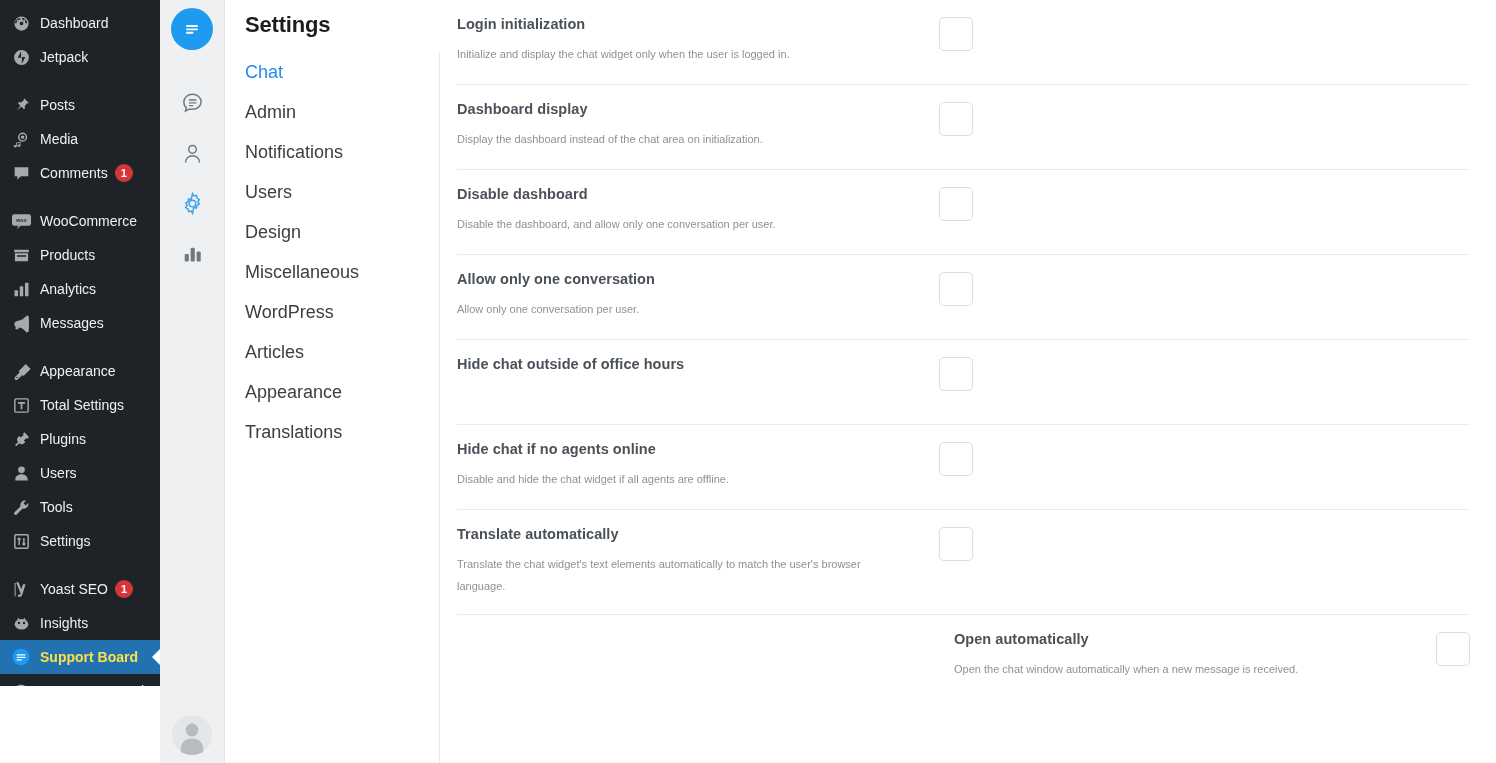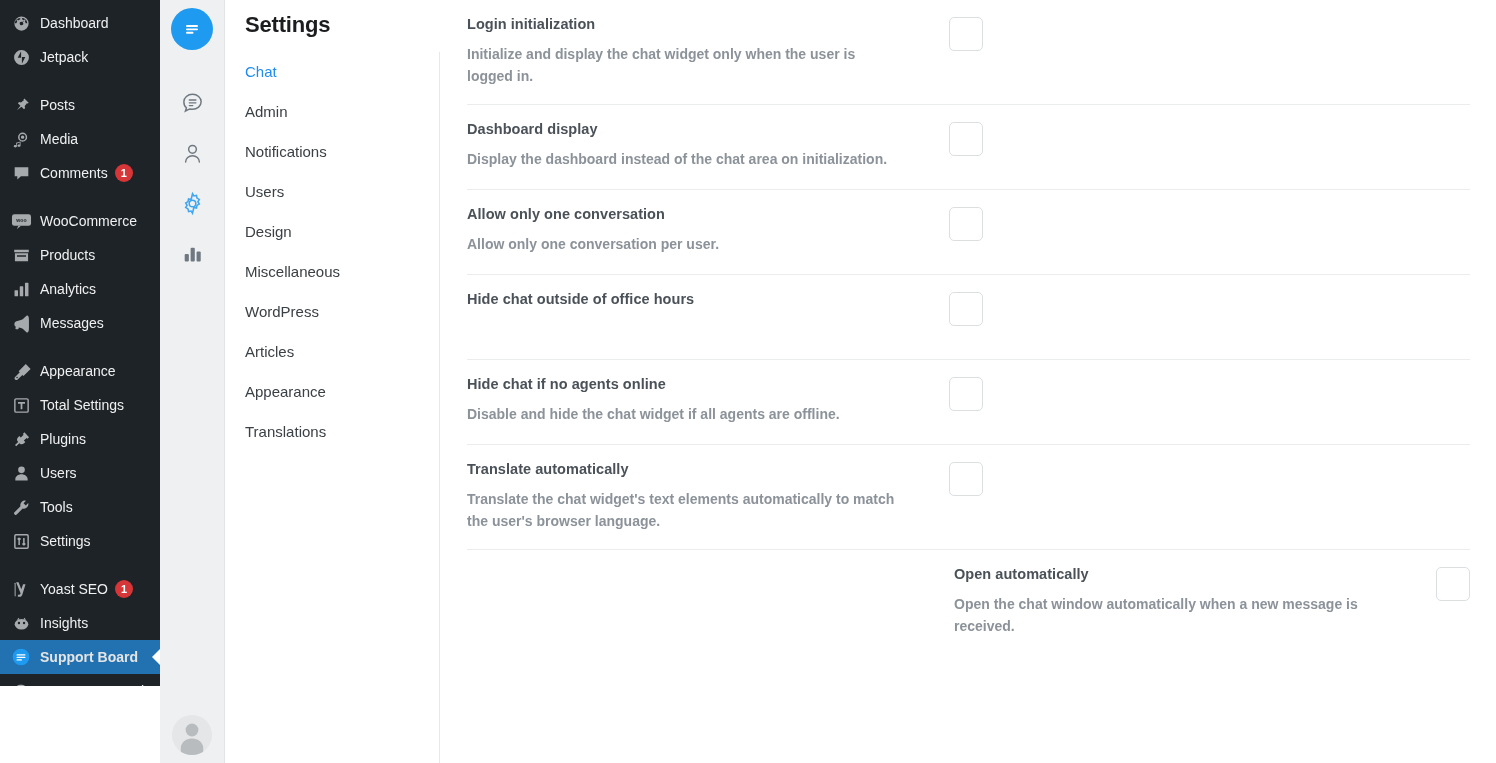--- a/index.html
+++ b/index.html
@@ -52,21 +52,21 @@
     display: flex;
     align-items: center;
     justify-content: center;
     color: #a7aaad;
   }
   .wp-item .wp-ico svg { display: block; }
   .wp-label { flex: 0 0 auto; }
 
   .wp-item.active {
     background: #2271b1;
-    color: #e5e5e5;
+    color: #fde047;
     font-weight: 600;
   }
   .wp-item.active .wp-ico { color: #ffffff; }
 
   .wp-arrow {
     position: absolute;
     right: 0;
     top: 50%;
     transform: translateY(-50%);
     width: 0; height: 0;
@@ -146,21 +146,21 @@
   }
   #page-title {
     font-size: 22px;
     font-weight: 700;
     color: #1b1d1f;
     letter-spacing: -0.2px;
     padding-top: 12px;
     padding-bottom: 14px;
   }
   .nav-item {
-    font-size: 15px;
+    font-size: 18px;
     color: #3b4045;
     height: 40px;
     line-height: 40px;
     cursor: pointer;
   }
   .nav-item.active { color: #1e8cf0; }
 
   .v-divider {
     position: absolute;
     left: 214px;
@@ -168,21 +168,21 @@
     width: 1px;
     height: 711px;
     background: #e6e8ea;
   }
 
   
   #content {
     flex: 1 1 auto;
     height: 763px;
     background: #ffffff;
-    padding-left: 28px;
+    padding-left: 18px;
     padding-right: 26px;
     overflow: hidden;
   }
   .rows-wrap { padding-top: 0; }
 
   .srow {
     display: flex;
     align-items: flex-start;
     border-bottom: 1px solid #eaecee;
     padding: 16px 0 17px 0;
@@ -196,25 +196,24 @@
     padding-right: 14px;
   }
   .srow-title {
     font-size: 14.5px;
     font-weight: 600;
     color: #4a5158;
     margin-bottom: 11px;
     letter-spacing: 0.05px;
   }
   .srow-desc {
-    font-size: 14px;
+    font-size: 11px;
     color: #8b9299;
     line-height: 22px;
     max-width: 430px;
-    font-weight: bold;
   }
   .srow-control {
     flex: 0 0 auto;
     padding-top: 1px;
     margin-left: 4px;
   }
   .cbx {
     width: 34px;
     height: 34px;
     border: 1px solid #dcdfe2;
@@ -498,20 +497,29 @@
           <div class="srow-text">
             <div class="srow-title">Dashboard display</div>
             <div class="srow-desc">Display the dashboard instead of the chat area on initialization.</div>
           </div>
           <div class="srow-control">
             <div class="cbx" role="checkbox" aria-checked="false"></div>
           </div>
         </div>
         <div class="srow">
           <div class="srow-text">
+            <div class="srow-title">Disable dashboard</div>
+            <div class="srow-desc">Disable the dashboard, and allow only one conversation per user.</div>
+          </div>
+          <div class="srow-control">
+            <div class="cbx" role="checkbox" aria-checked="false"></div>
+          </div>
+        </div>
+        <div class="srow">
+          <div class="srow-text">
             <div class="srow-title">Allow only one conversation</div>
             <div class="srow-desc">Allow only one conversation per user.</div>
           </div>
           <div class="srow-control">
             <div class="cbx" role="checkbox" aria-checked="false"></div>
           </div>
         </div>
         <div class="srow">
           <div class="srow-text">
             <div class="srow-title">Hide chat outside of office hours</div>

